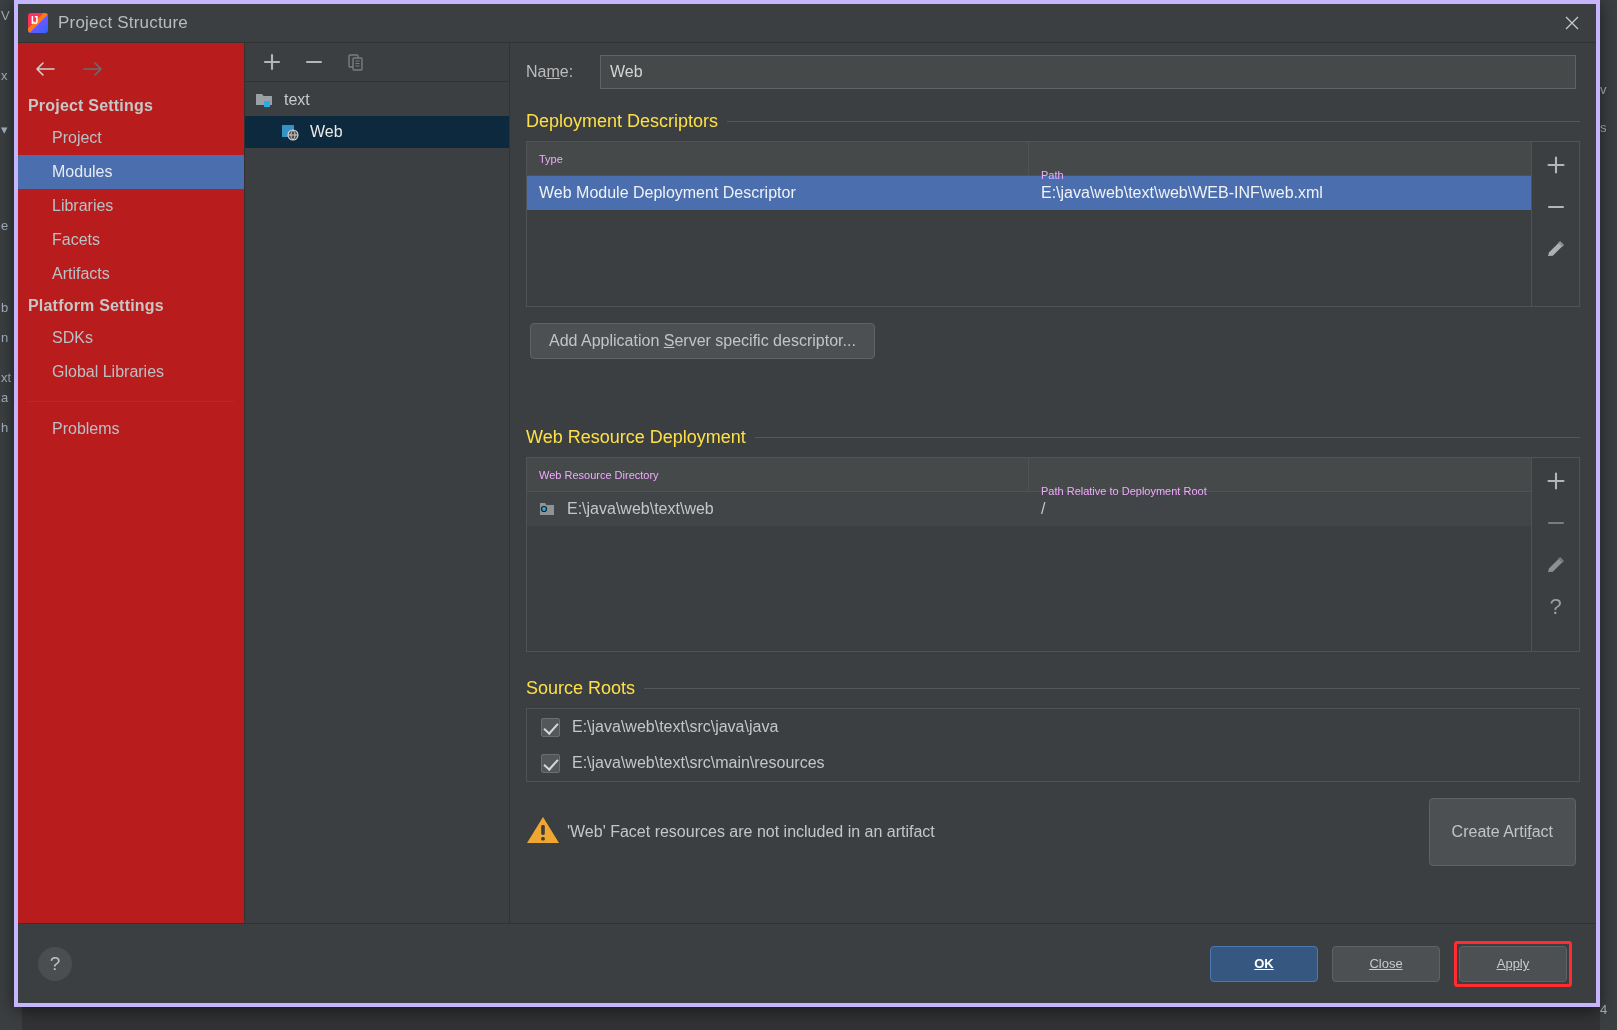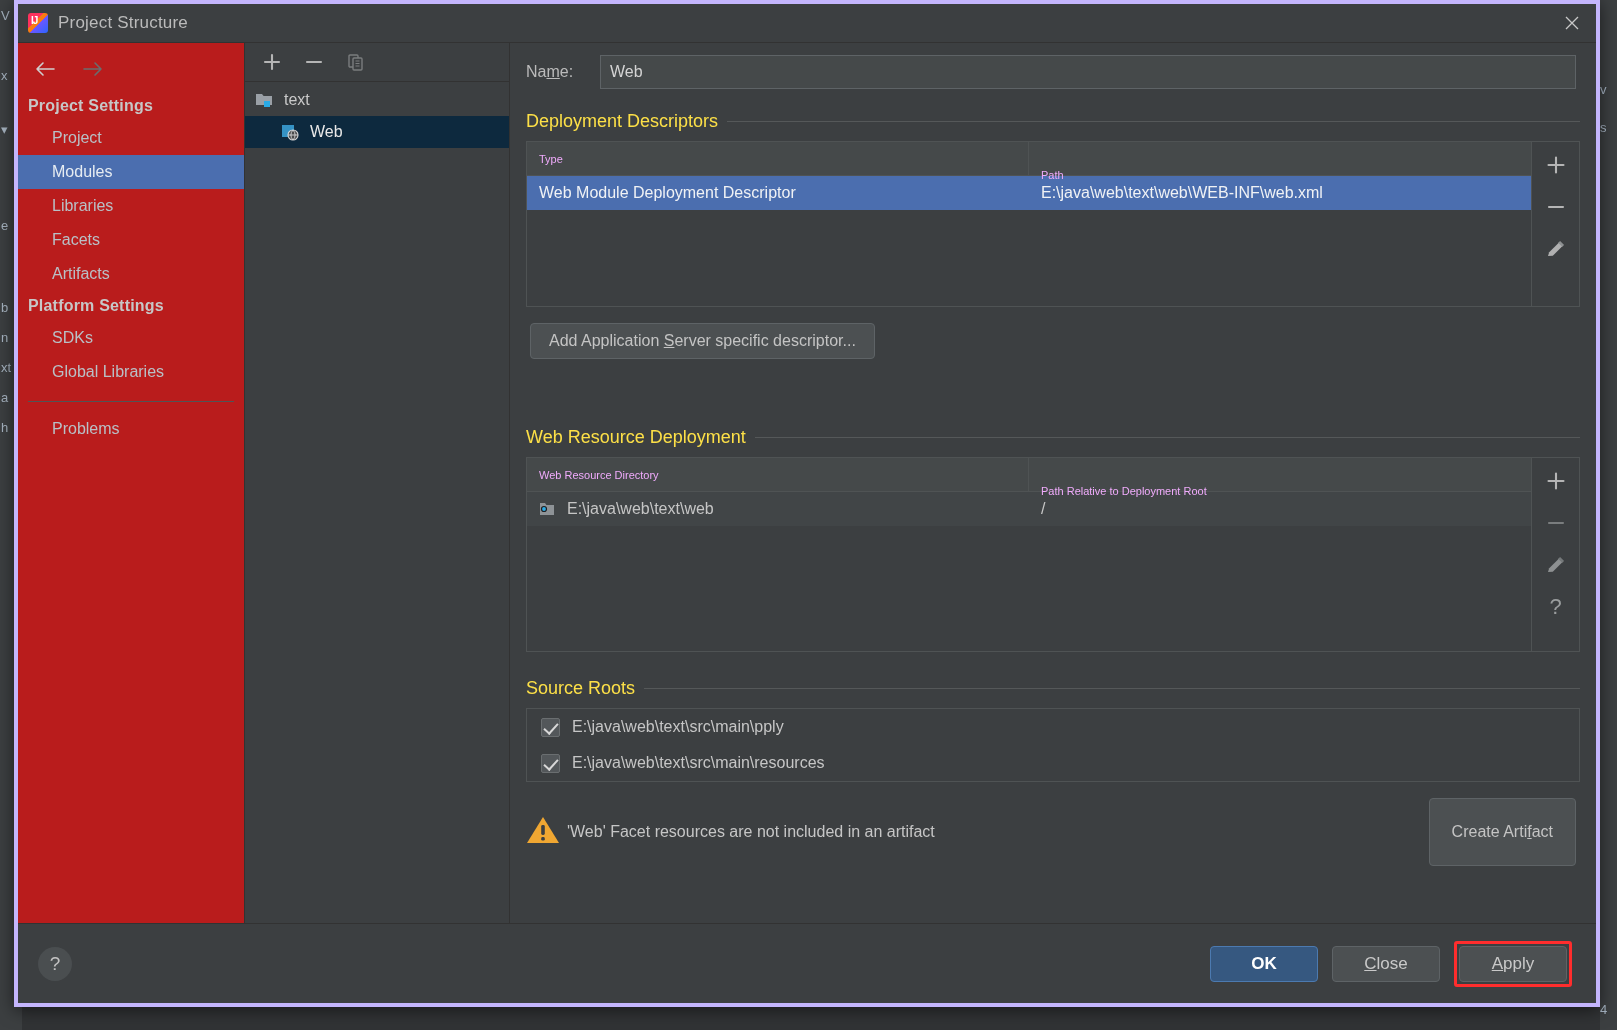--- a/index.html
+++ b/index.html
@@ -218,40 +218,40 @@
     padding: 0 24px 0 20px; position: relative;
   }
   #help-circle {
     width: 34px; height: 34px; border-radius: 50%; background: #4a4e50;
     display: flex; align-items: center; justify-content: center;
     color: #c3c3c3; font-size: 19px;
   }
   #bottom-actions { margin-left: auto; display: flex; align-items: center; gap: 14px; }
   .dlg-btn {
     min-width: 108px; height: 36px; border-radius: 4px;
-    font-size: 17px; display: flex; align-items: center; justify-content: center;
+    font-size: 13px; display: flex; align-items: center; justify-content: center;
     border: 1px solid #5e6366; background: #4c5052; color: #c9c9c9;
-    font-family: "Liberation Sans", sans-serif; cursor: default;
+    font-family: "Liberation Sans", sans-serif; cursor: default; text-decoration: underline;
   }
   .dlg-btn.primary { background: #365880; border-color: #4c7ab0; color: #ffffff; font-weight: bold; }
   .dlg-btn u { text-decoration: underline; }
   #apply-wrap { border: 3px solid #ff2d2d; padding: 2px; border-radius: 3px; }
 </style>
 </head>
 <body>
 
 <div id="bg-ide">
   <div id="bg-left-strip">
     <span class="bgl" style="top:8px;">V</span>
     <span class="bgl" style="top:68px;">x</span>
     <span class="bgl" style="top:122px;">▾</span>
     <span class="bgl" style="top:218px;">e</span>
     <span class="bgl" style="top:300px;">b</span>
     <span class="bgl" style="top:330px;">n</span>
-    <span class="bgl" style="top:360px;">xt</span>
+    <span class="bgl" style="top:370px;">xt</span>
     <span class="bgl" style="top:390px;">a</span>
     <span class="bgl" style="top:420px;">h</span>
   </div>
   <div id="bg-right-strip">
     <span class="bgr" style="top:82px;">v</span>
     <span class="bgr" style="top:120px;">s</span>
     <span class="bgr" style="top:1002px;">4</span>
   </div>
 </div>
 
@@ -447,21 +447,21 @@
         </div>
 
         <div class="section" style="margin-top:26px;">
           <div class="section-title-row">
             <span class="section-title">Source Roots</span>
             <span class="section-rule"></span>
           </div>
           <div class="listbox">
             <div class="srcrow">
               <span class="cbox"></span>
-              <span class="srclabel">E:\java\web\text\src\main\pply</span>
+              <span class="srclabel">E:\java\web\text\src\java\java</span>
             </div>
             <div class="srcrow">
               <span class="cbox"></span>
               <span class="srclabel">E:\java\web\text\src\main\resources</span>
             </div>
           </div>
         </div>
 
         <div class="warn-bar">
           <div class="warn-left">

